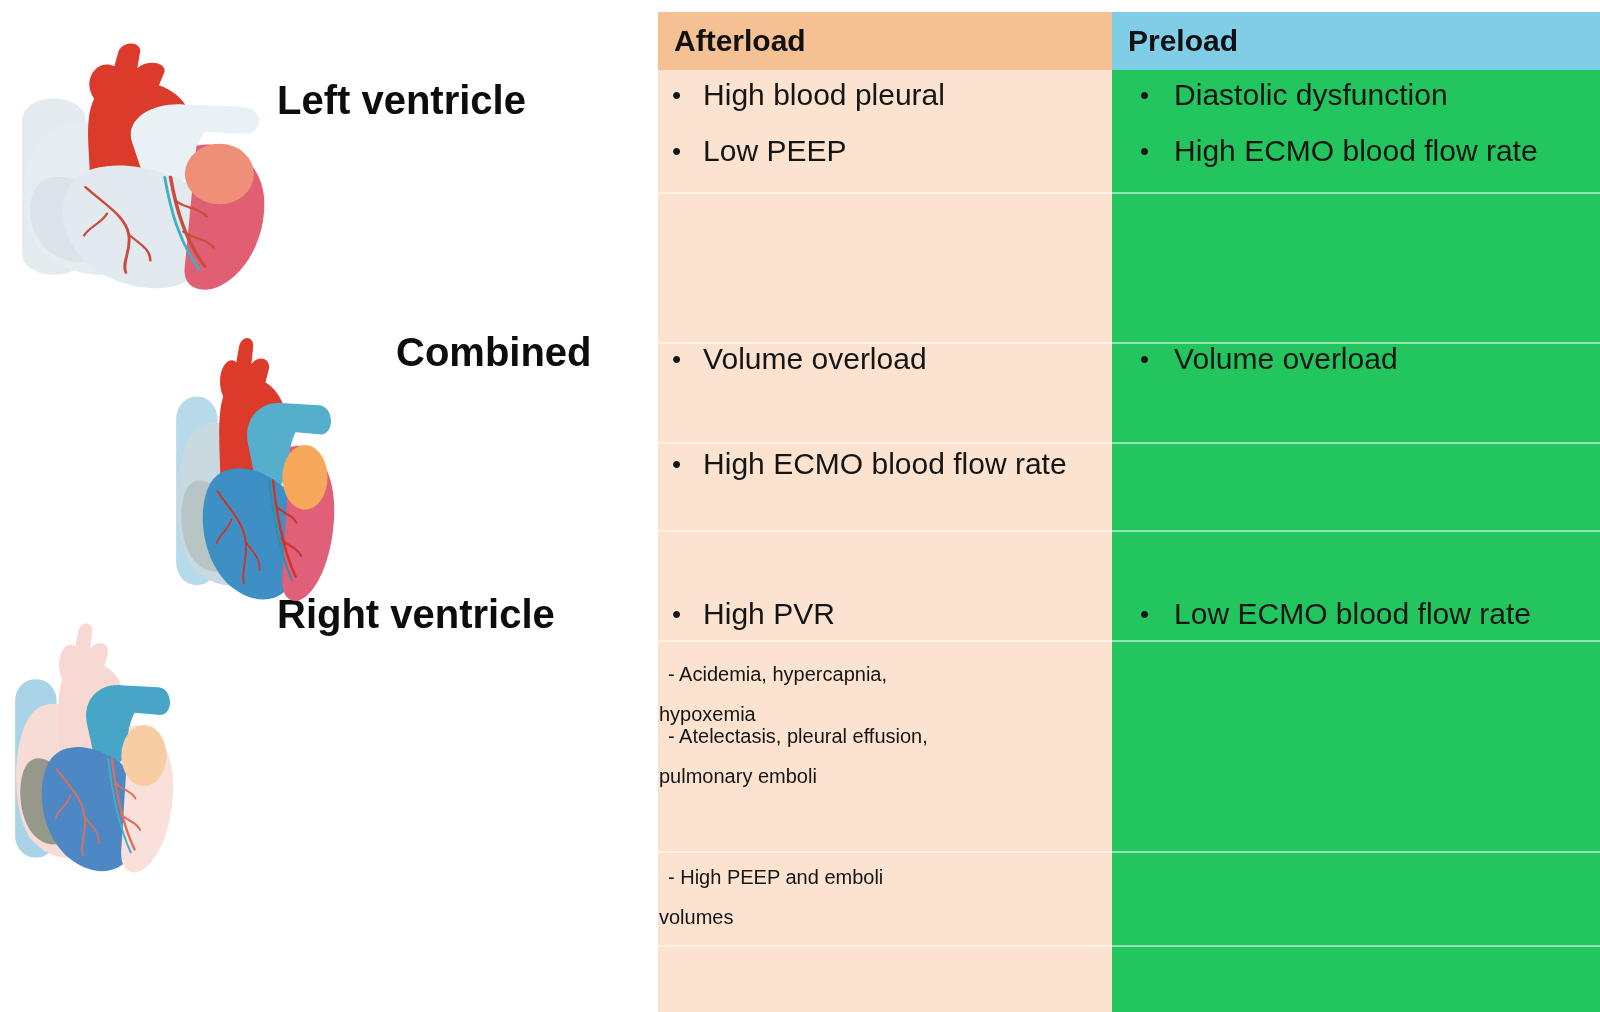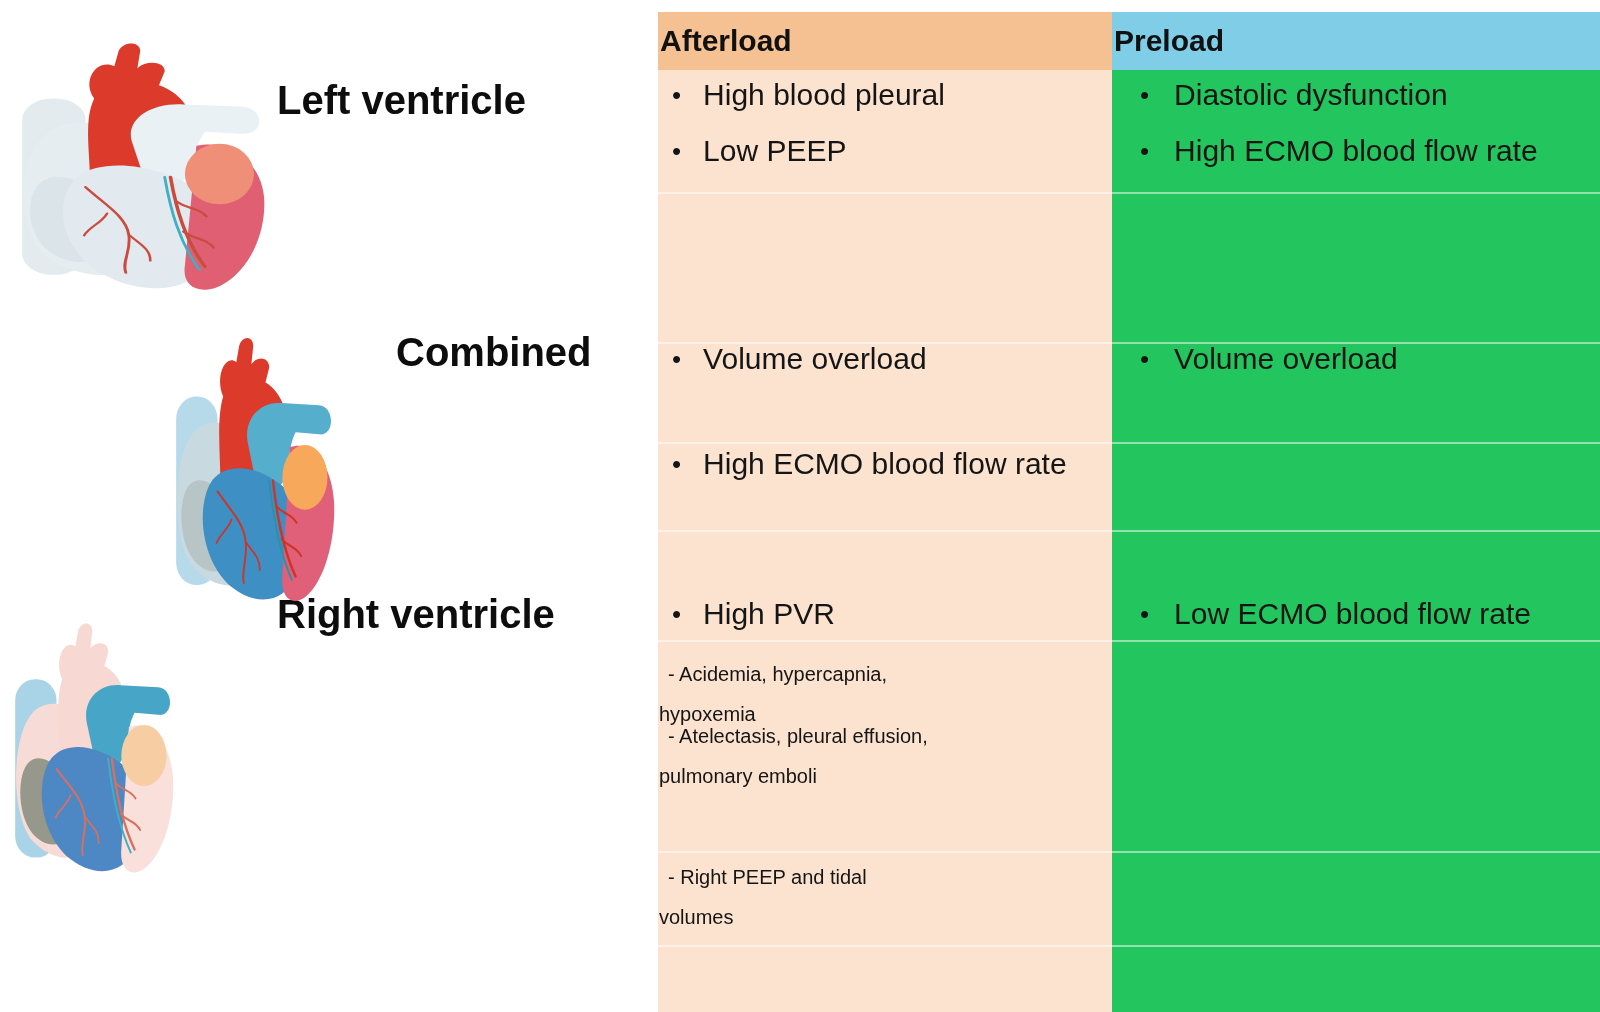--- a/index.html
+++ b/index.html
@@ -5,21 +5,21 @@
   html,body{margin:0;padding:0;background:#fff;}
   #canvas{
     position:relative;width:1600px;height:1012px;overflow:hidden;background:#fff;
     font-family:"Liberation Sans","DejaVu Sans",sans-serif;color:#111;
   }
   
   .col{position:absolute;top:12px;height:1000px;}
   .col-afterload{left:658px;width:454px;background:#FBE3D0;}
   .col-preload{left:1112px;width:488px;background:#22c55e;}
   .col-header{
-    height:58px;display:flex;align-items:center;padding-left:2px;
+    height:58px;display:flex;align-items:center;padding-left:16px;
     font-size:30px;font-weight:bold;color:#111;box-sizing:border-box;
   }
   .col-afterload .col-header{background:#F5C193;}
   .col-preload .col-header{background:#7FCDE6;}
   .divider{position:absolute;left:658px;width:942px;height:2px;background:rgba(255,255,255,.5);}
   
   .bullet-item{
     position:absolute;display:flex;gap:22px;font-size:30px;line-height:40px;color:#151515;
     white-space:nowrap;
   }
@@ -72,21 +72,21 @@
     <span>High ECMO blood flow rate</span>
   </div>
   <div class="bullet-item" style="left:672px;top:594px">
     <span class="bullet-glyph">•</span>
     <span>High PVR</span>
   </div>
   <div class="dash-item" style="left:659px;top:654px">- Acidemia, hypercapnia,
 hypoxemia</div>
   <div class="dash-item" style="left:659px;top:716px">- Atelectasis, pleural effusion,
 pulmonary emboli</div>
-  <div class="dash-item" style="left:659px;top:857px">- Right PEEP and tidal
+  <div class="dash-item" style="left:659px;top:857px">- High PEEP and emboli
 volumes</div>
 
   <div class="bullet-item preload" style="left:1140px;top:75px">
     <span class="bullet-glyph">•</span>
     <span>Diastolic dysfunction</span>
   </div>
   <div class="bullet-item preload" style="left:1140px;top:131px">
     <span class="bullet-glyph">•</span>
     <span>High ECMO blood flow rate</span>
   </div>

